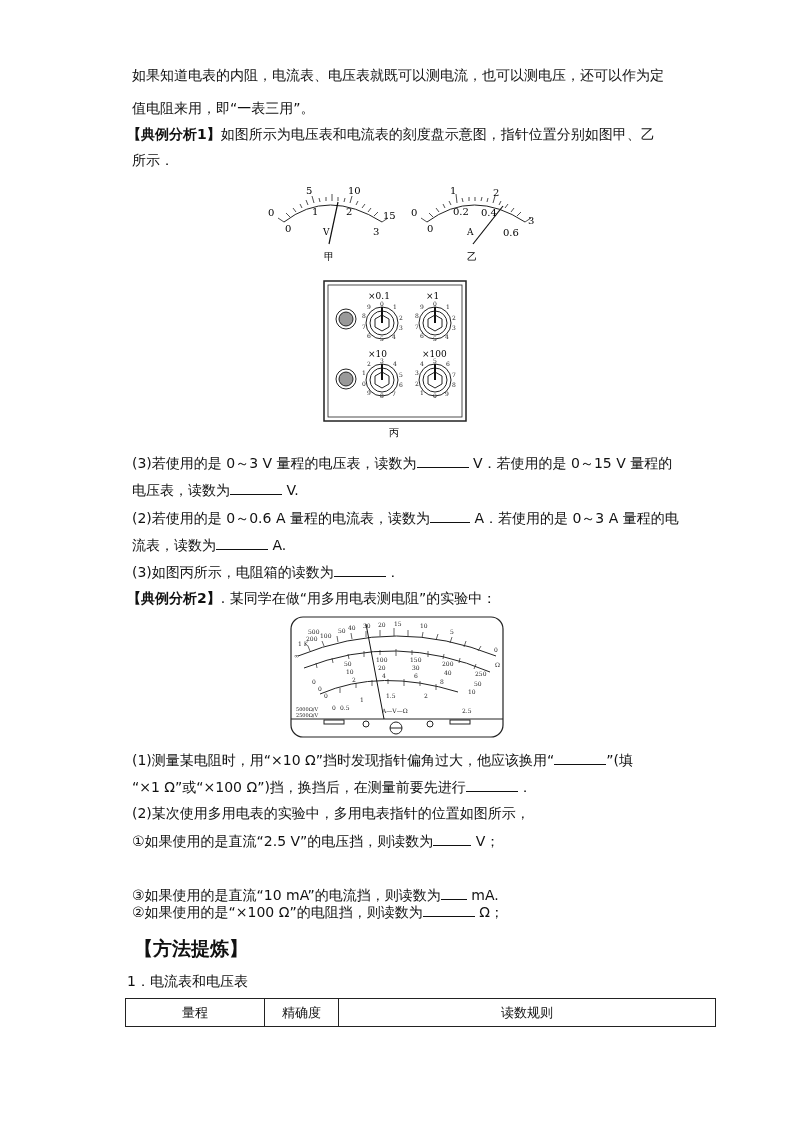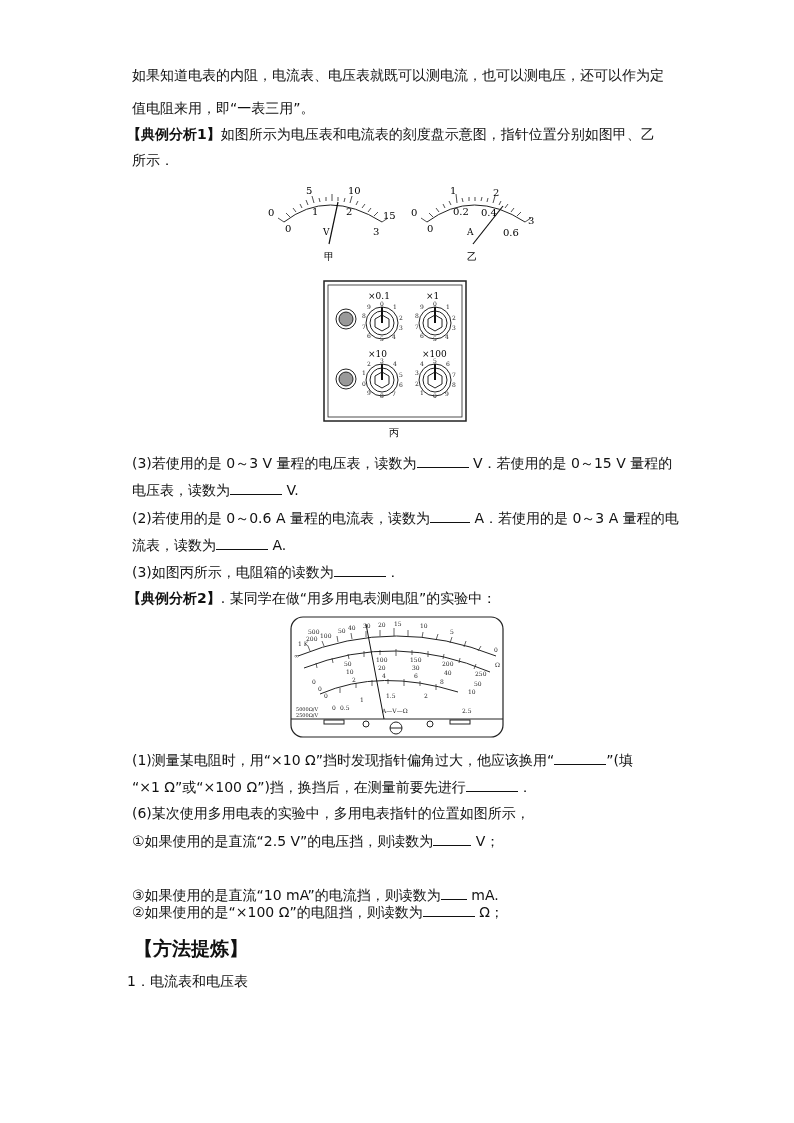--- a/index.html
+++ b/index.html
@@ -299,30 +299,35 @@
     <line x1="100" y1="112" x2="112" y2="112" stroke="#222"></line>
   </g>
 </svg>
 
 <div class="line" style="top:750px;">
   <span>(1)测量某电阻时，用“×10 Ω”挡时发现指针偏角过大，他应该换用“</span><span class="blank" style="width:52px;"></span><span>”(填</span>
 </div>
 <div class="line" style="top:777px;">
   <span>“×1 Ω”或“×100 Ω”)挡，换挡后，在测量前要先进行</span><span class="blank" style="width:52px;"></span><span>．</span>
 </div>
-<div class="line" style="top:804px;">(6)某次使用多用电表的实验中，多用电表指针的位置如图所示，</div>
+<div class="line" style="top:804px;">(2)某次使用多用电表的实验中，多用电表指针的位置如图所示，</div>
 <div class="line" style="top:831px;">
   <span>①如果使用的是直流“2.5 V”的电压挡，则读数为</span><span class="blank" style="width:38px;"></span> <span>V；</span>
 </div>
 <div class="line" style="top:858px;margin-top:44px;">
   <span>②如果使用的是“×100 Ω”的电阻挡，则读数为</span><span class="blank" style="width:52px;"></span> <span>Ω；</span>
 </div>
 <div class="line" style="top:885px;">
   <span>③如果使用的是直流“10 mA”的电流挡，则读数为</span><span class="blank" style="width:26px;"></span> <span>mA.</span>
 </div>
 
 <div class="section-title">【方法提炼】</div>
 <div class="line" style="top:972px; left:127px;">1．电流表和电压表</div>
 
 <table class="rules">
   <tbody>
+      <tr>
+    <th style="width:130px;">量程</th>
+    <th style="width:65px;">精确度</th>
+    <th>读数规则</th>
+  </tr>
 </tbody>
   </table>
 
 </body></html>

